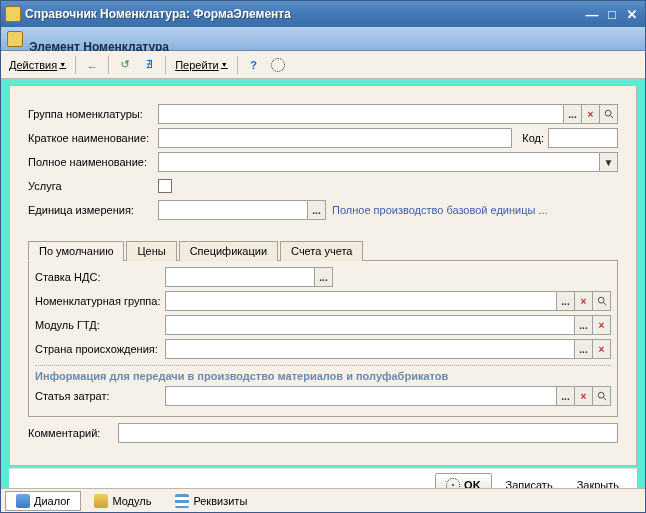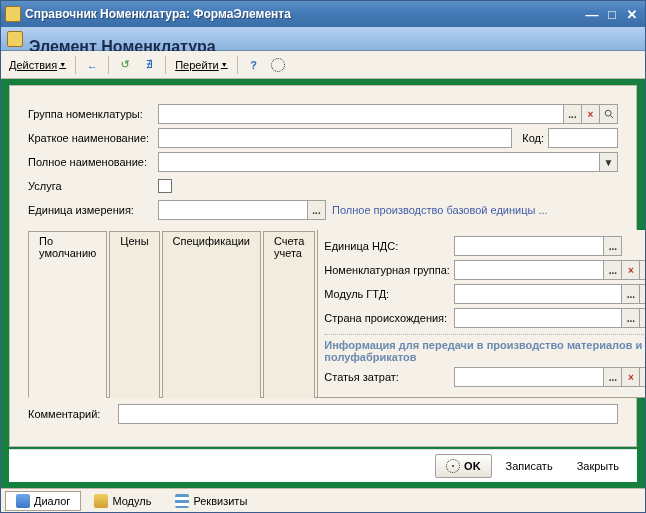--- a/index.html
+++ b/index.html
@@ -1,44 +1,44 @@
 <!DOCTYPE html>
 <html><head>
 <meta charset="utf-8">
 <style>
 * { box-sizing: border-box; margin: 0; padding: 0; font-family: Tahoma, Arial, sans-serif; font-size: 11px; }
 body { background: #d4d0c8; width: 646px; height: 513px; overflow: hidden; }
-.window { width: 646px; height: 513px; background: #15803d; border: 1px solid #3a5a8a; display: flex; flex-direction: column; }
+.window { width: 646px; height: 513px; background: #5eead4; border: 1px solid #3a5a8a; display: flex; flex-direction: column; }
 .titlebar { background: linear-gradient(180deg, #5c90c7 0%, #447ab7 45%, #3a6ea8 100%); color: #fff; height: 26px; display: flex; align-items: center; padding: 0 4px; }
 .titlebar .icon { width: 16px; height: 16px; margin-right: 4px; background: #f0d060; border: 1px solid #a07020; border-radius: 2px; display: flex; align-items: center; justify-content: center; }
 .titlebar .title { flex: 1; font-weight: bold; font-size: 12px; text-shadow: 1px 1px 0 #2a4a72; }
 .titlebar .win-btn { width: 18px; height: 18px; margin-left: 2px; display: flex; align-items: center; justify-content: center; color: #fff; font-weight: bold; cursor: pointer; font-size: 13px; }
 .subheader { background: linear-gradient(180deg, #b5d0ef 0%, #8ab4de 100%); height: 24px; display: flex; align-items: center; padding: 0 6px; border-bottom: 1px solid #6a8ab0; }
 .subheader .icon { width: 16px; height: 16px; margin-right: 6px; background: #f0d060; border: 1px solid #a07020; border-radius: 2px; }
-.subheader .title { font-weight: bold; font-size: 16px; color: #1a2a4a; margin-top: 17px; }
+.subheader .title { font-weight: bold; font-size: 12px; color: #1a2a4a; margin-top: 17px; }
 .toolbar { background: #f5f0e8; height: 28px; display: flex; align-items: center; padding: 0 4px; gap: 2px; border-bottom: 1px solid #c0b8a8; }
 .tb-link { text-decoration: underline; color: #000; cursor: pointer; padding: 2px 4px; }
 .tb-drop { display: inline-flex; align-items: center; }
 .tb-drop .arrow { font-size: 7px; margin-left: 2px; }
 .tb-btn { width: 22px; height: 22px; border: 1px solid transparent; background: transparent; display: flex; align-items: center; justify-content: center; cursor: pointer; }
 .tb-sep { width: 1px; height: 18px; background: #c0b8a8; margin: 0 3px; }
 .form-area { flex: 1; padding: 6px 8px; display: flex; flex-direction: column; gap: 2px; overflow: hidden; }
 .form-panel { border: 1px solid #c0b8a8; background: #f5f0e8; padding: 18px; flex: 1; display: flex; flex-direction: column; }
 .form-row { display: flex; align-items: center; margin-bottom: 4px; min-height: 20px; }
 .form-label { width: 130px; color: #000; }
 .inp { flex: 1; display: flex; align-items: stretch; height: 20px; }
 .inp input { flex: 1; border: 1px solid #a0a0a0; background: #fff; padding: 1px 3px; font-size: 11px; outline: none; min-width: 0; }
 .inp .btn { width: 18px; border: 1px solid #a0a0a0; border-left: none; background: #f0ede5; display: flex; align-items: center; justify-content: center; cursor: pointer; font-size: 10px; font-weight: bold; color: #333; }
 .inp .btn.x { color: #c03030; }
 .inp .btn.q svg { width: 10px; height: 10px; }
 .checkbox { width: 14px; height: 14px; border: 1px solid #707070; background: #fff; margin-left: 0; }
 .unit-hint { margin-left: 6px; color: #405da8; }
 .code-label { margin: 0 4px 0 10px; }
 .code-inp { width: 70px; border: 1px solid #a0a0a0; height: 20px; padding: 1px 3px; }
-.tabs-wrap { margin-top: 6px; flex: 1; display: flex; }
+.tabs-wrap { margin-top: 16px; flex: 1; display: flex; flex-direction: column; }
 .tabs { display: flex; border-bottom: 1px solid #a8a090; }
 .tab { padding: 3px 10px; border: 1px solid #a8a090; border-bottom: none; background: #f1ecdd; margin-right: 2px; cursor: pointer; position: relative; top: 1px; }
 .tab.active { background: #f5f0e8; border-bottom: 1px solid #f5f0e8; }
 .tab-body { border: 1px solid #a8a090; border-top: none; padding: 6px; background: #f5f0e8; flex: 1; }
 .section-title { color: #6a8ab0; font-weight: bold; border-top: 1px dotted #b0b0b0; margin: 6px 0 4px 0; padding-top: 4px; }
 .bottom-bar { display: flex; justify-content: flex-end; align-items: center; gap: 4px; padding: 4px 8px; background: #fff; border-top: 1px solid #e0e0e0; }
 .btn-main { display: flex; align-items: center; border: 1px solid #a0a0a0; background: linear-gradient(180deg, #fff 0%, #e8e4d8 100%); padding: 3px 10px; cursor: pointer; border-radius: 2px; height: 24px; text-align: center; }
 .btn-main .dotted-icon { width: 14px; height: 14px; border: 1px dotted #333; border-radius: 50%; margin-right: 4px; display: flex; align-items: center; justify-content: center; }
 .btn-main .dotted-icon::after { content: ""; width: 2px; height: 2px; background: #333; border-radius: 50%; }
 .btn-txt { background: transparent; border: none; padding: 3px 10px; cursor: pointer; height: 24px; }
@@ -151,21 +151,21 @@
       <div class="tabs-wrap">
         <div class="tabs">
           <div class="tab active"><span>По умолчанию</span></div>
           <div class="tab"><span>Цены</span></div>
           <div class="tab"><span>Спецификации</span></div>
           <div class="tab"><span>Счета учета</span></div>
         </div>
         <div class="tab-body">
 
           <div class="form-row">
-            <div class="form-label">Единица НДС:</div>
+            <div class="form-label">Ставка НДС:</div>
             <div class="inp" style="flex:0 0 80px;">
               <input type="text" style="">
               <div class="btn">...</div>
             </div>
           </div>
 
           <div class="form-row">
             <div class="form-label">Номенклатурная группа:</div>
             <div class="inp">
               <input type="text" style="">

